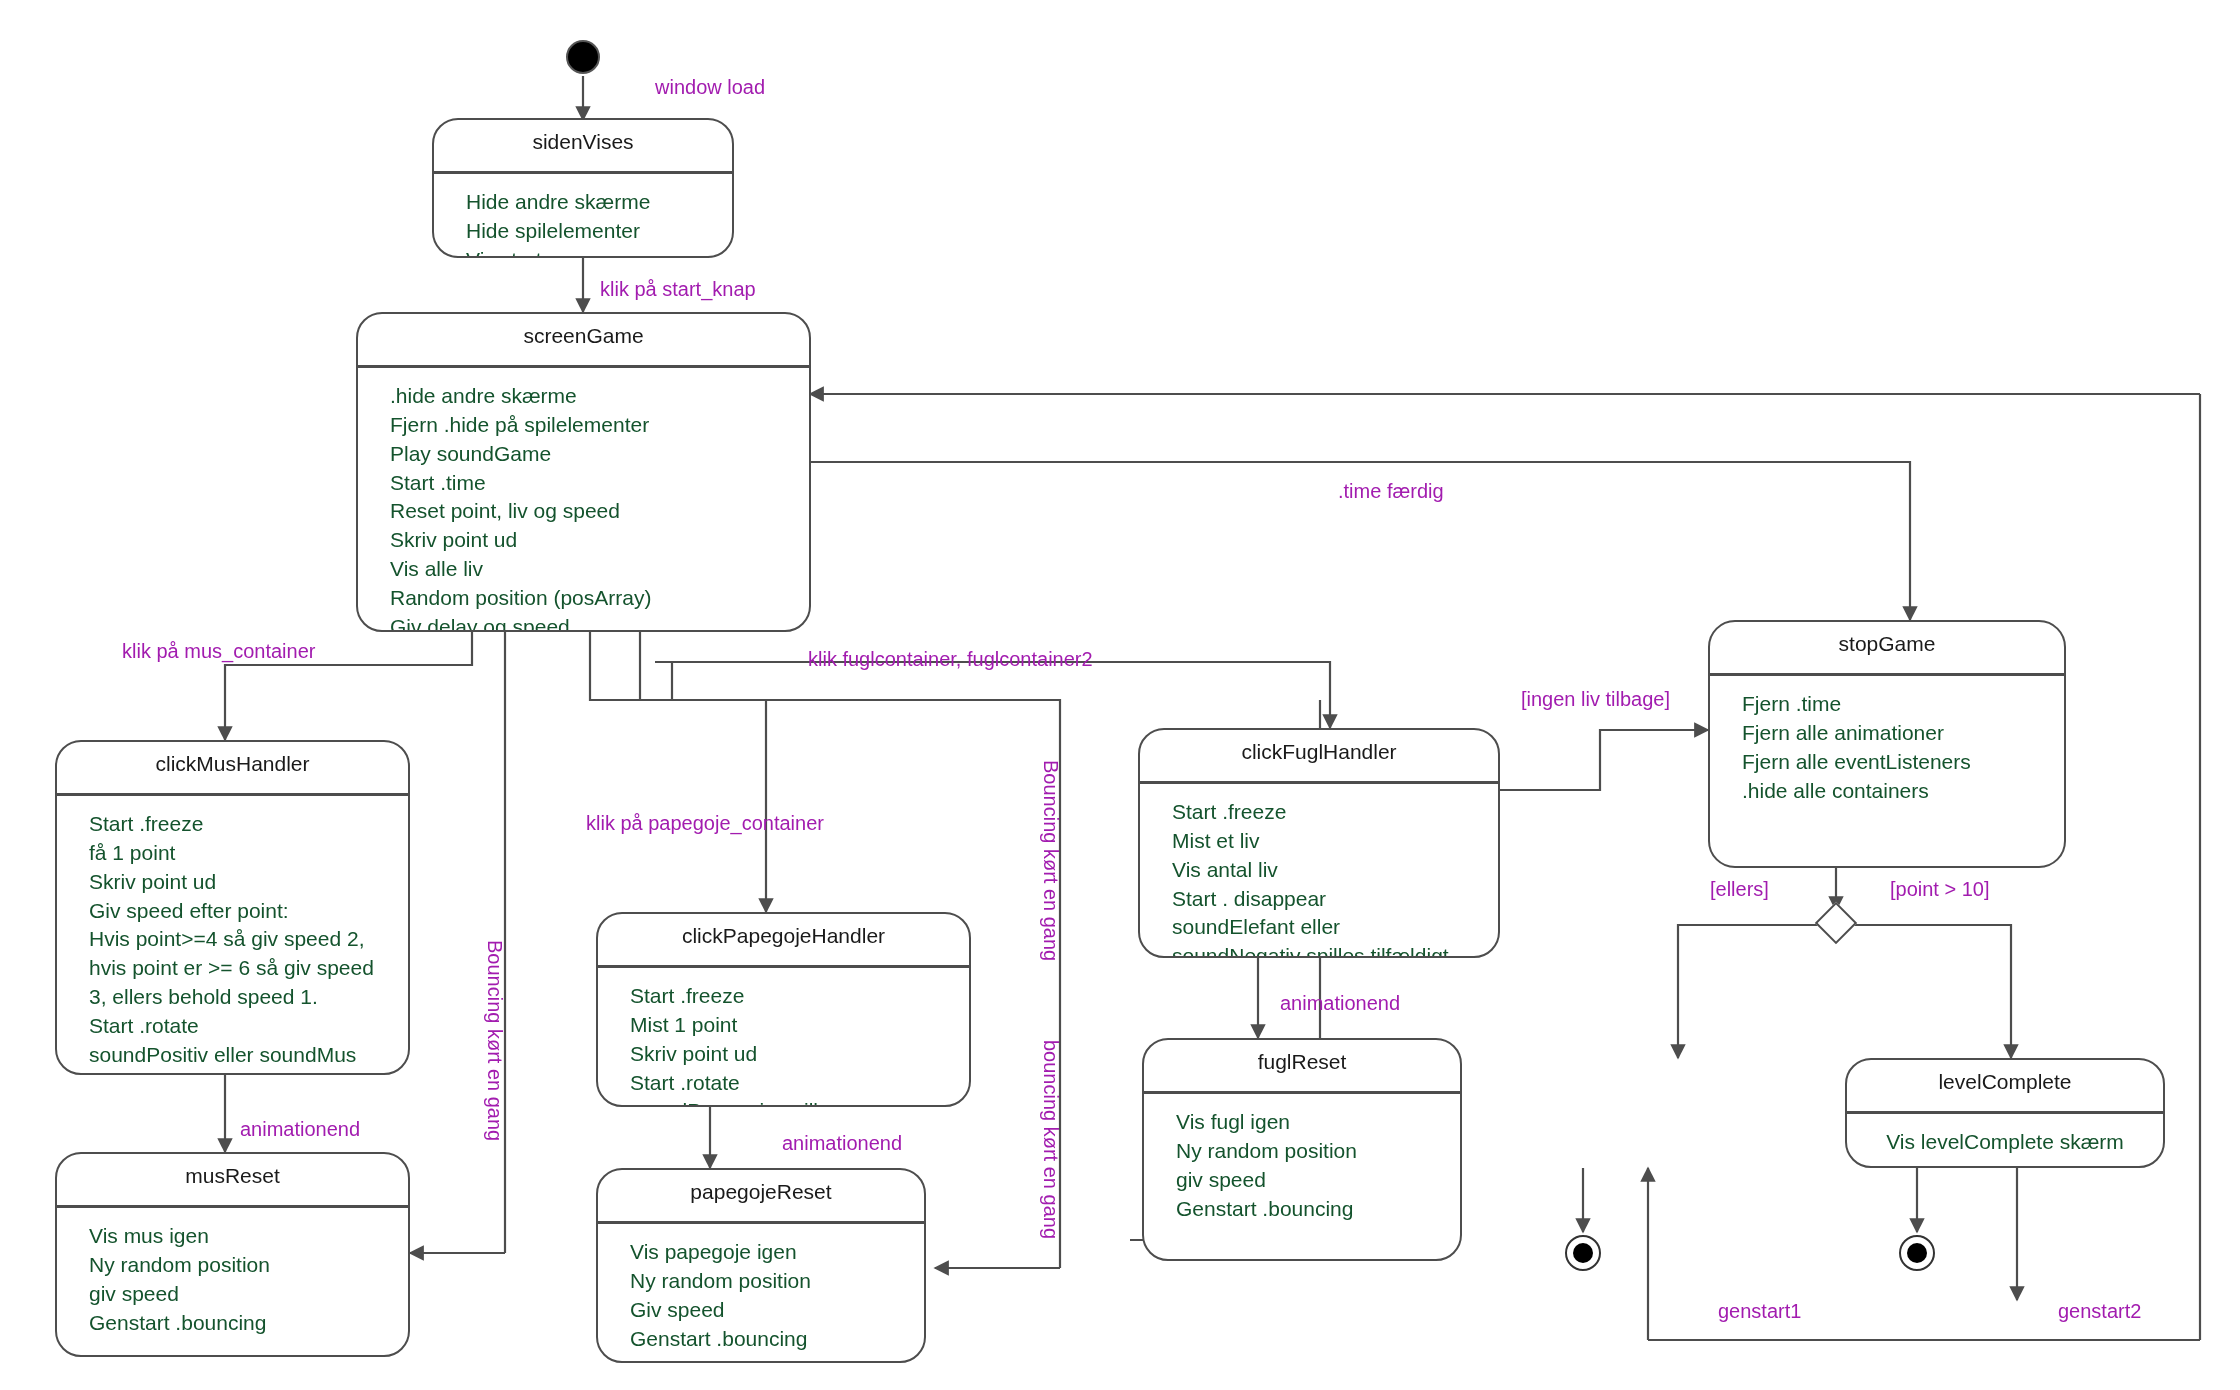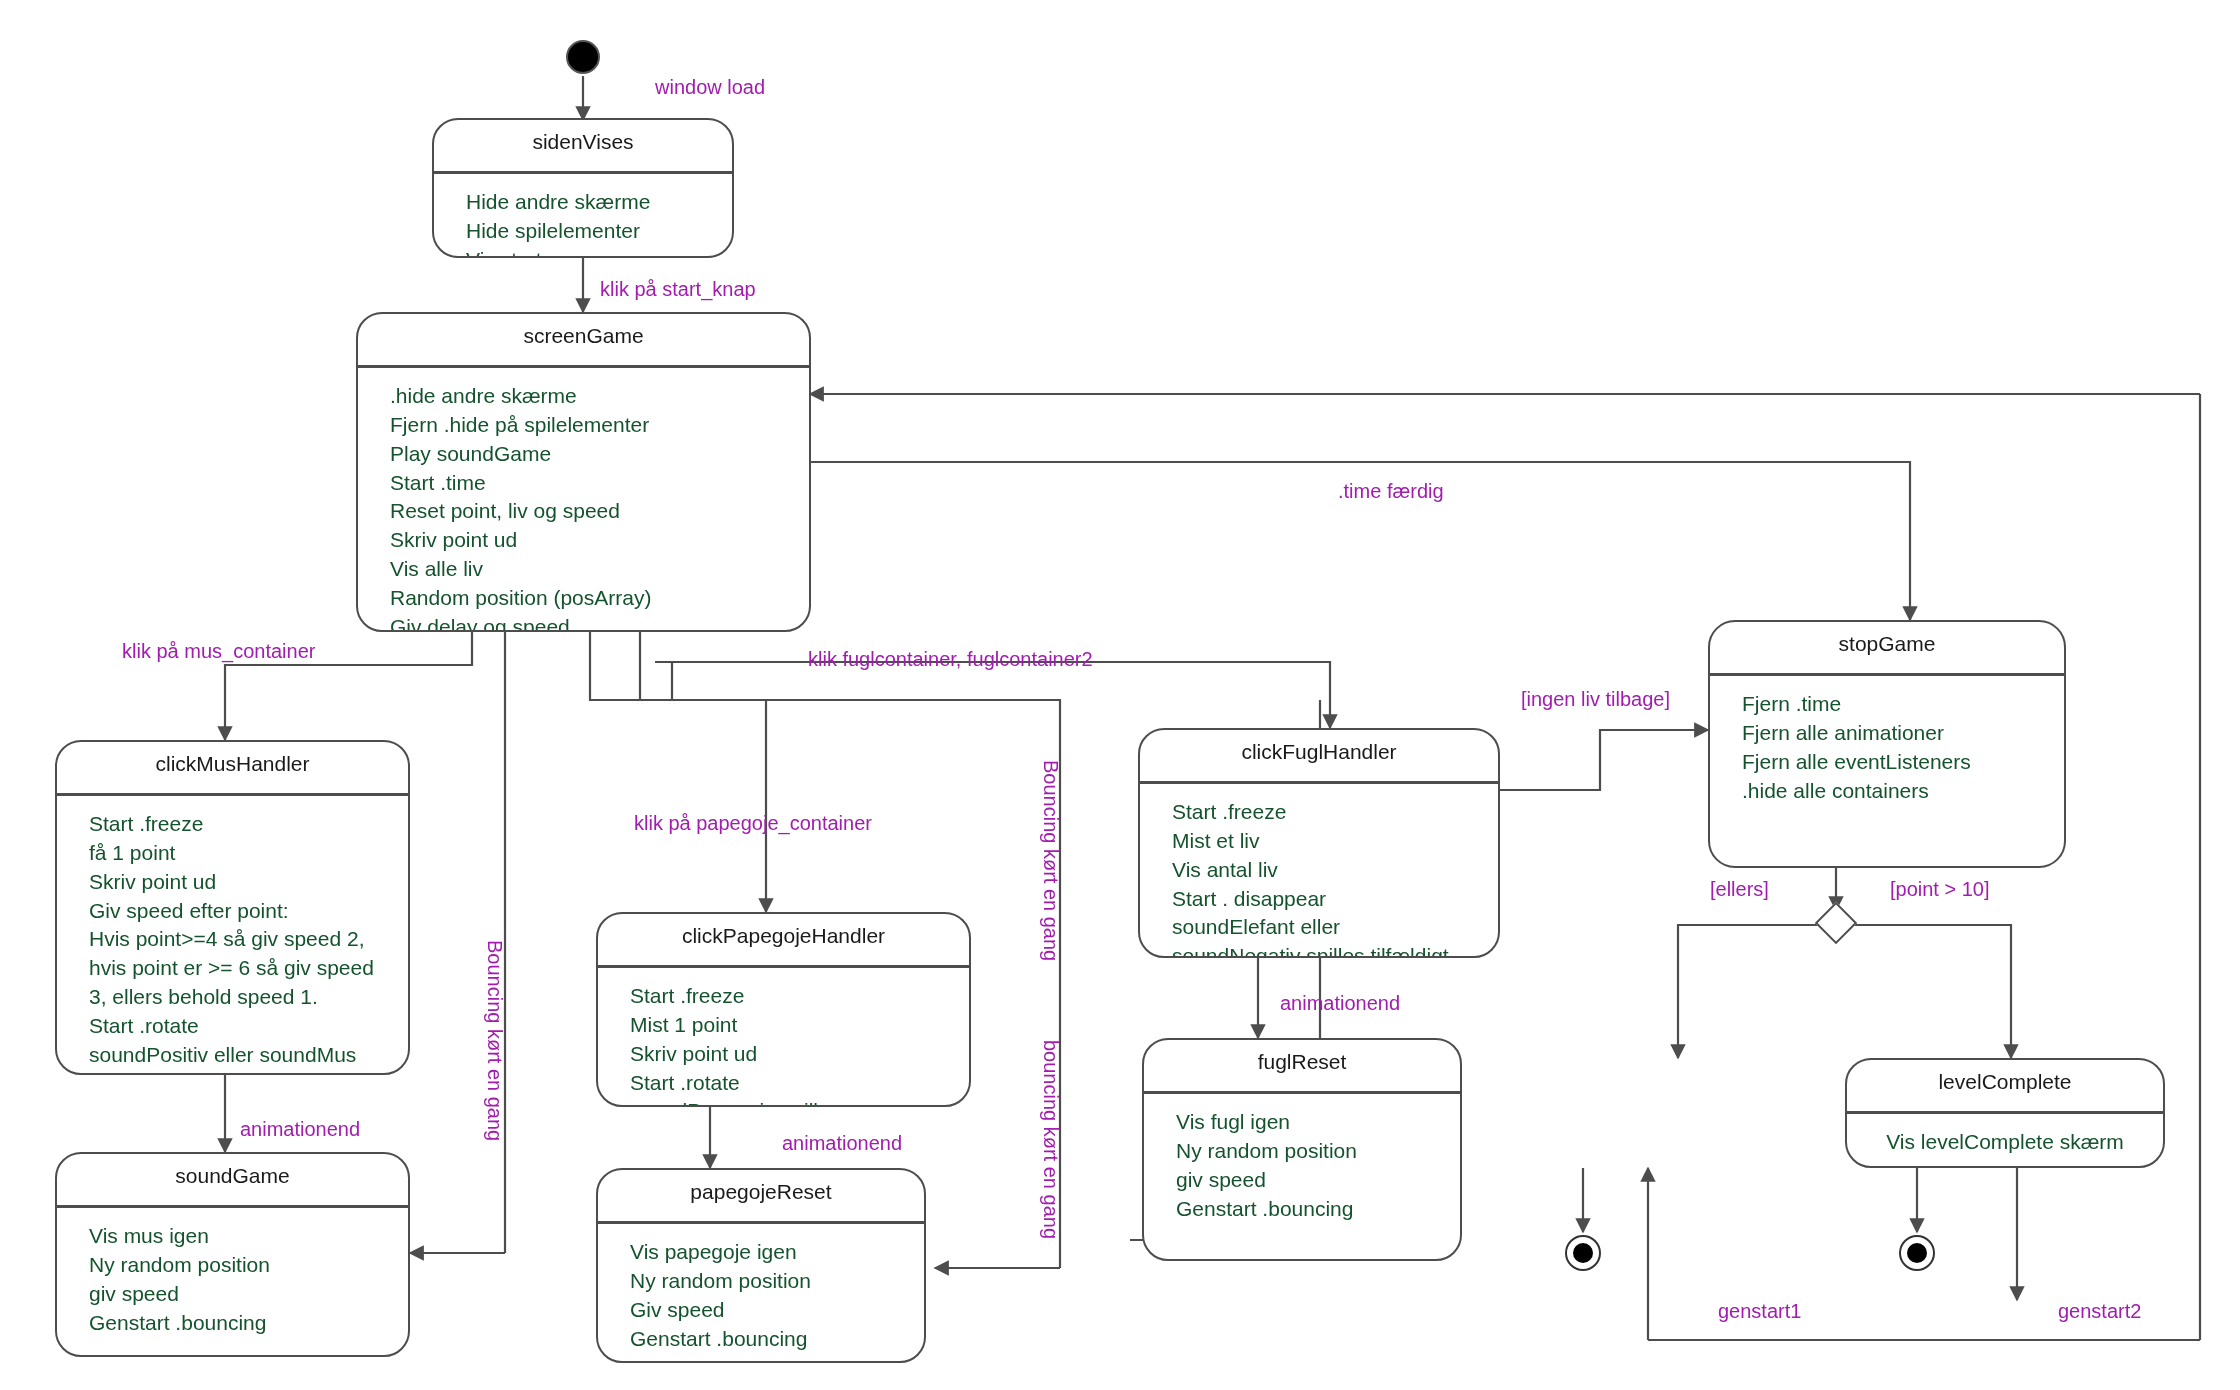--- a/index.html
+++ b/index.html
@@ -215,21 +215,21 @@
       <div class="line">Hvis point&gt;=4 så giv speed 2,</div>
       <div class="line">hvis point er &gt;= 6 så giv speed</div>
       <div class="line">3, ellers behold speed 1.</div>
       <div class="line">Start .rotate</div>
       <div class="line">soundPositiv eller soundMus</div>
       <div class="line">spilles tilfældigt</div>
     </div>
   </div>
 
   <div class="state" style="left:55px; top:1152px; width:355px; height:205px;">
-    <div class="state-title">soundGame</div>
+    <div class="state-title">musReset</div>
     <div class="state-divider"></div>
     <div class="state-body">
       <div class="line">Vis mus igen</div>
       <div class="line">Ny random position</div>
       <div class="line">giv speed</div>
       <div class="line">Genstart .bouncing</div>
     </div>
   </div>
 
   <div class="state" style="left:596px; top:912px; width:375px; height:195px;">
@@ -303,21 +303,21 @@
 
   <div class="node-final" style="left:1565px; top:1235px;"></div>
   <div class="node-final" style="left:1899px; top:1235px;"></div>
 
   <div class="edge-label" style="left:655px; top:76px;">window load</div>
 
   <div class="edge-label" style="left:600px; top:278px;">klik på start_knap</div>
 
   <div class="edge-label" style="left:122px; top:640px;">klik på mus_container</div>
 
-  <div class="edge-label" style="left:634px; top:812px;">klik på papegoje_container</div>
+  <div class="edge-label" style="left:586px; top:812px;">klik på papegoje_container</div>
 
   <div class="edge-label" style="left:808px; top:648px;">klik fuglcontainer, fuglcontainer2</div>
 
   <div class="edge-label" style="left:1338px; top:480px;">.time færdig</div>
 
   <div class="edge-label" style="left:1488px; top:688px;margin-left:33px;">[ingen liv tilbage]</div>
 
   <div class="edge-label" style="left:240px; top:1118px;">animationend</div>
 
   <div class="edge-label" style="left:782px; top:1132px;">animationend</div>

